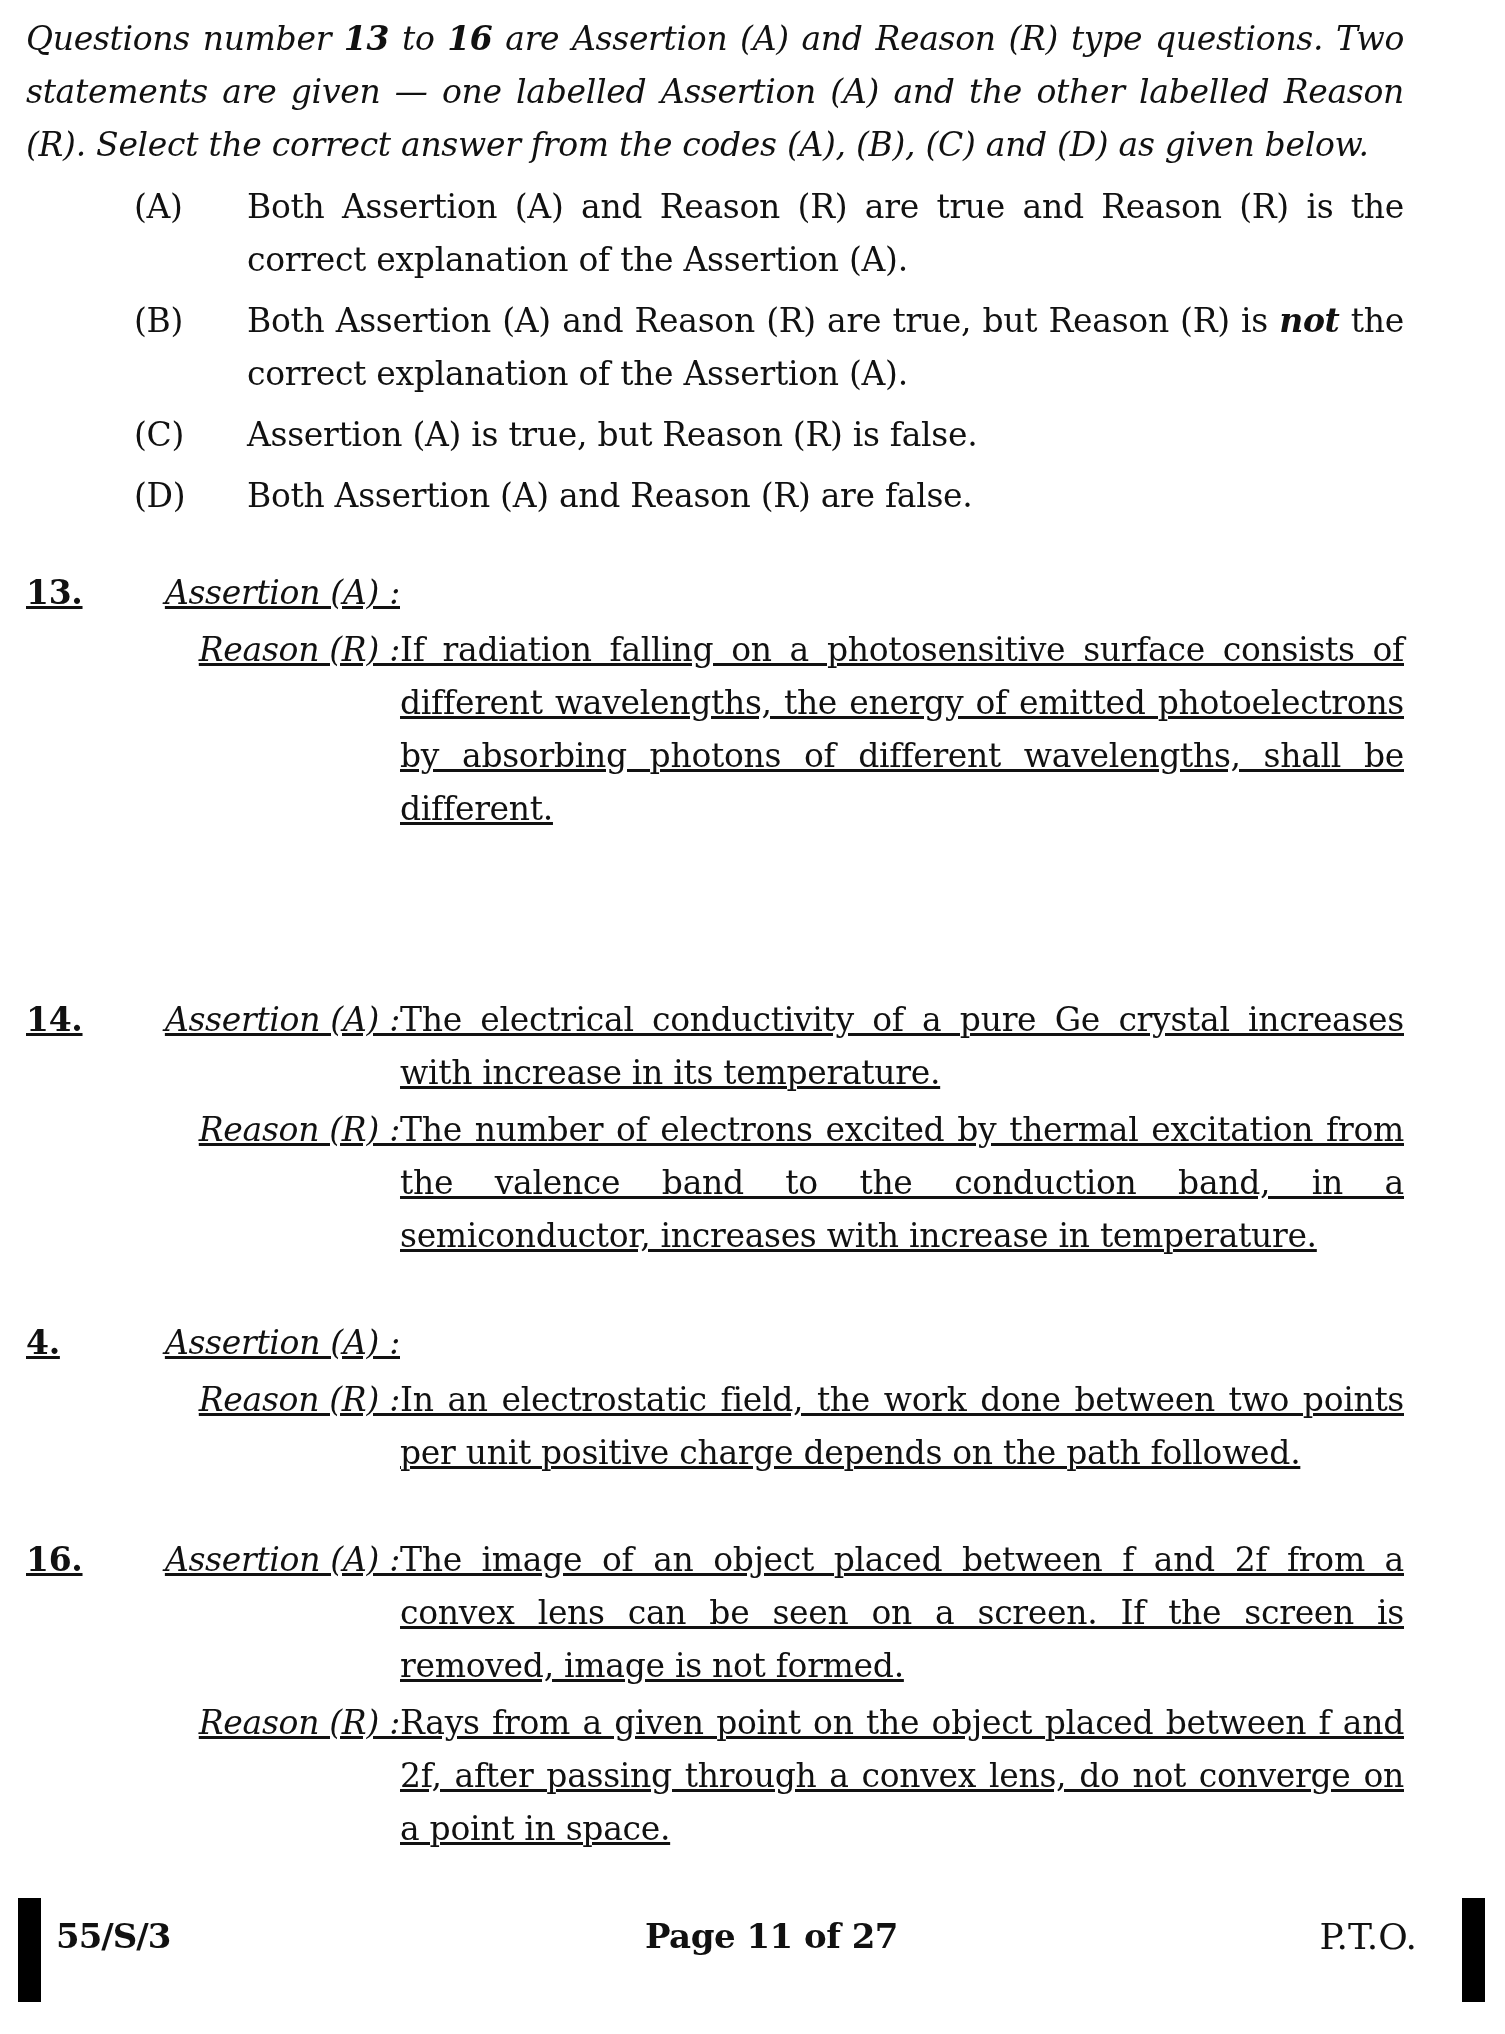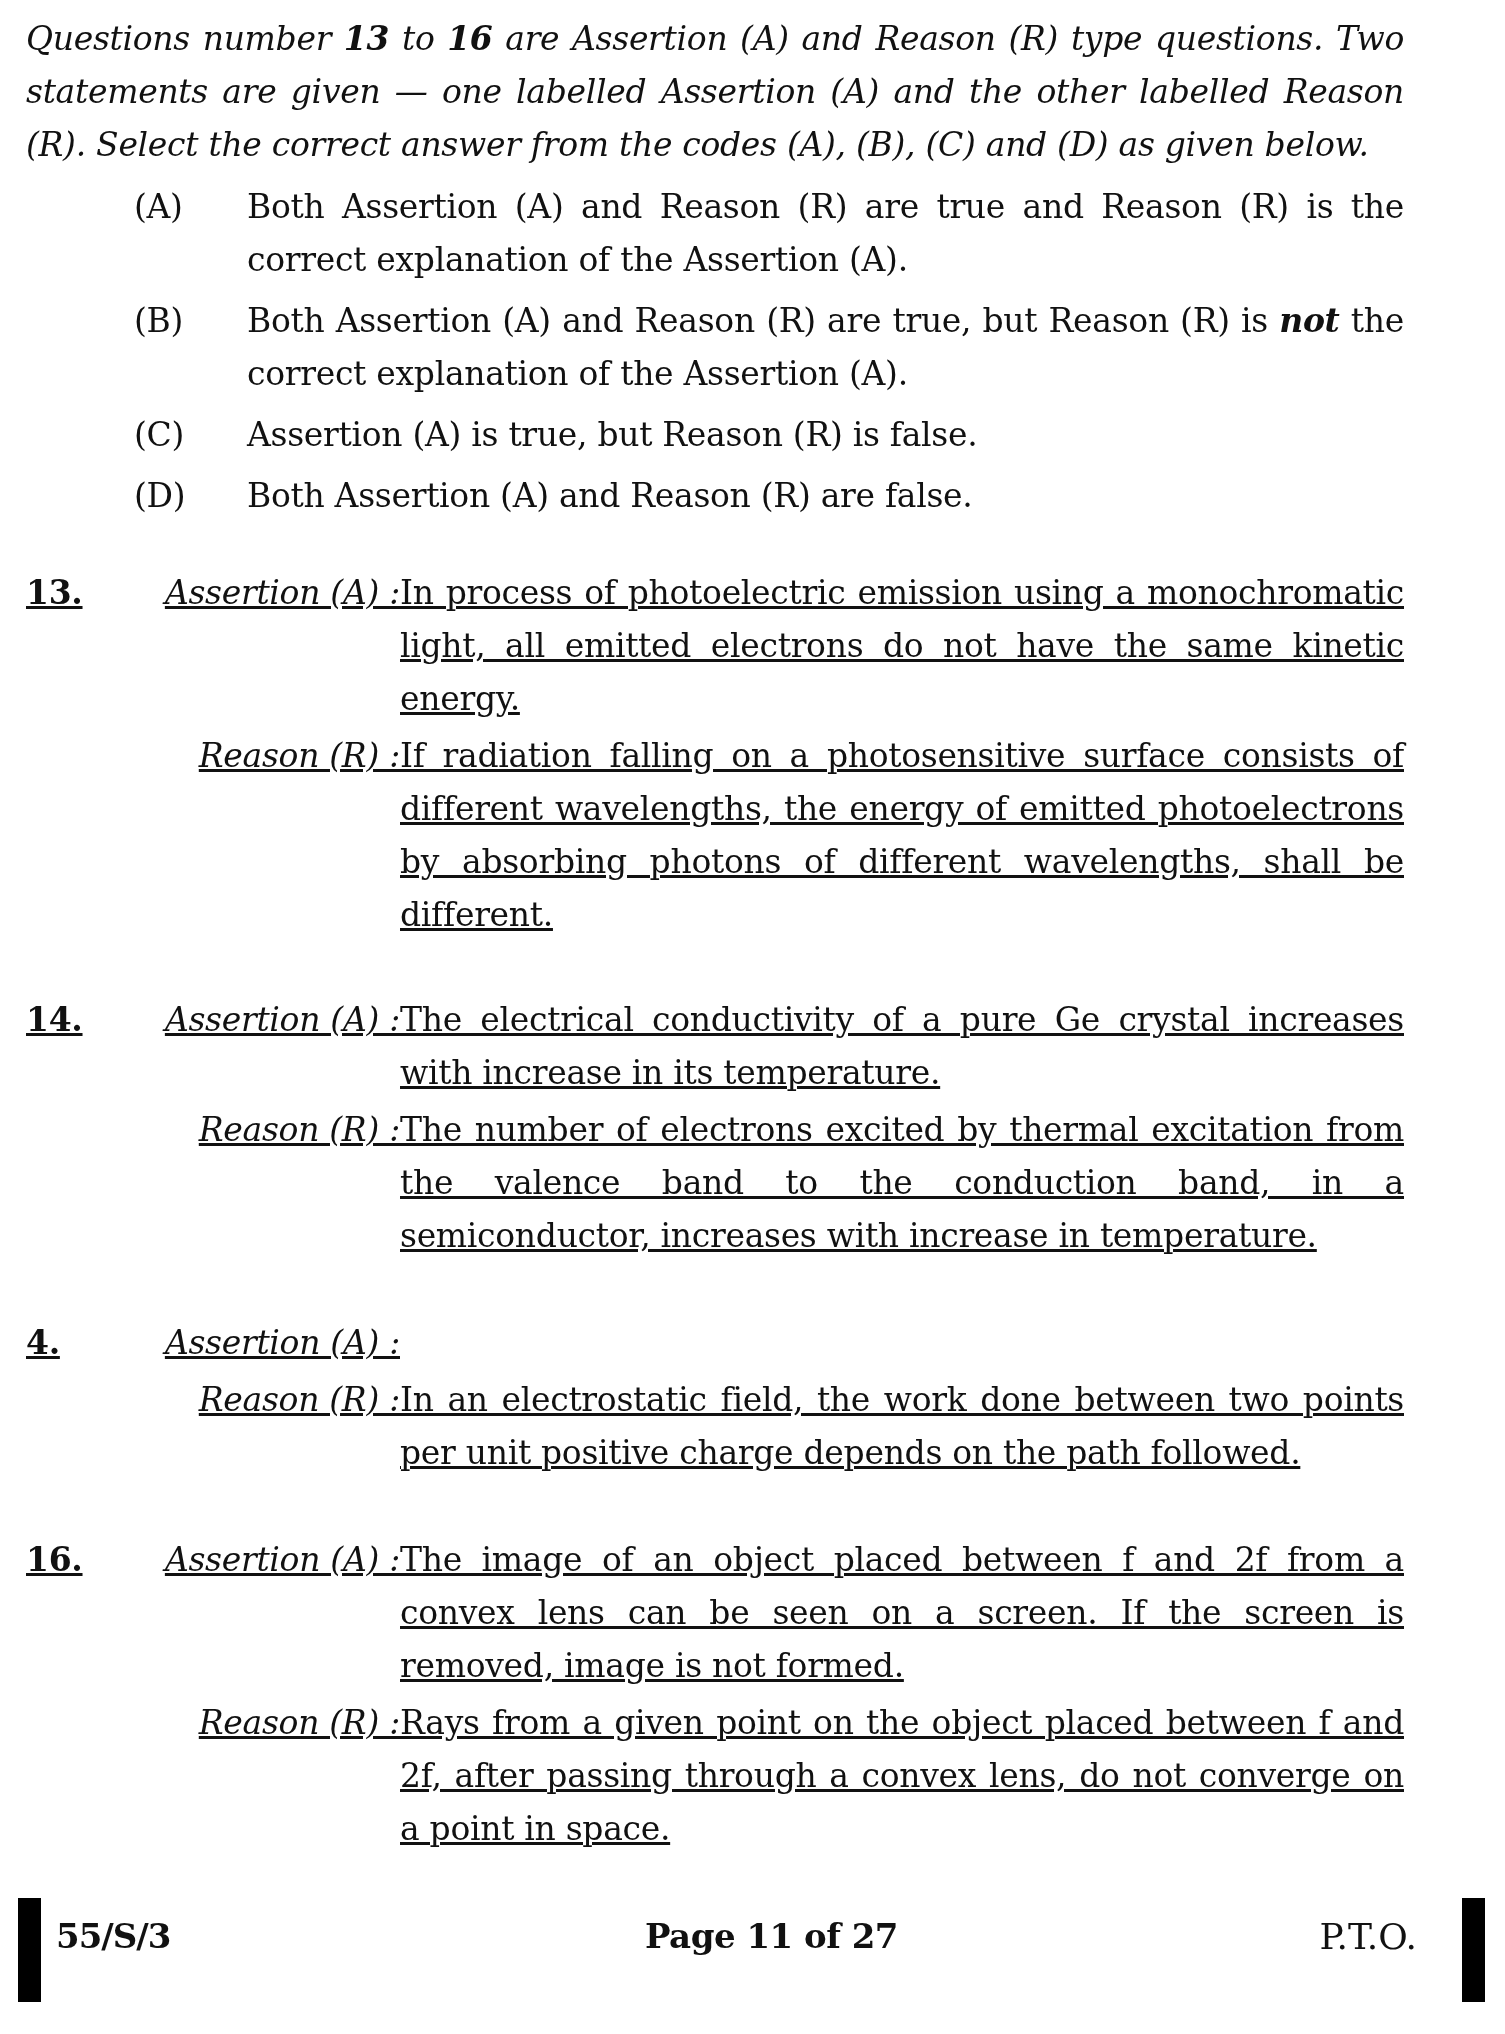--- a/index.html
+++ b/index.html
@@ -61,21 +61,20 @@
     <div class="opt">
       <span class="tag">(D)</span>
       <span class="txt">Both Assertion (A) and Reason (R) are false.</span>
     </div>
   </div>
 
   <div class="q" style="top:566px;">
     <div class="row">
       <span class="qnum">13.</span>
       <span class="lbl">Assertion (A) :</span>
-      <span class="body">In process of photoelectric emission using a monochromatic light, all emitted electrons do not have the same kinetic energy.</span>
     </div>
     <div class="row sub">
       <span class="qnum"></span>
       <span class="lbl">Reason (R) :</span>
       <span class="body">If radiation falling on a photosensitive surface consists of different wavelengths, the energy of emitted photoelectrons by absorbing photons of different wavelengths, shall be different.</span>
     </div>
   </div>
 
   <div class="q" style="top:993px;">
     <div class="row">

